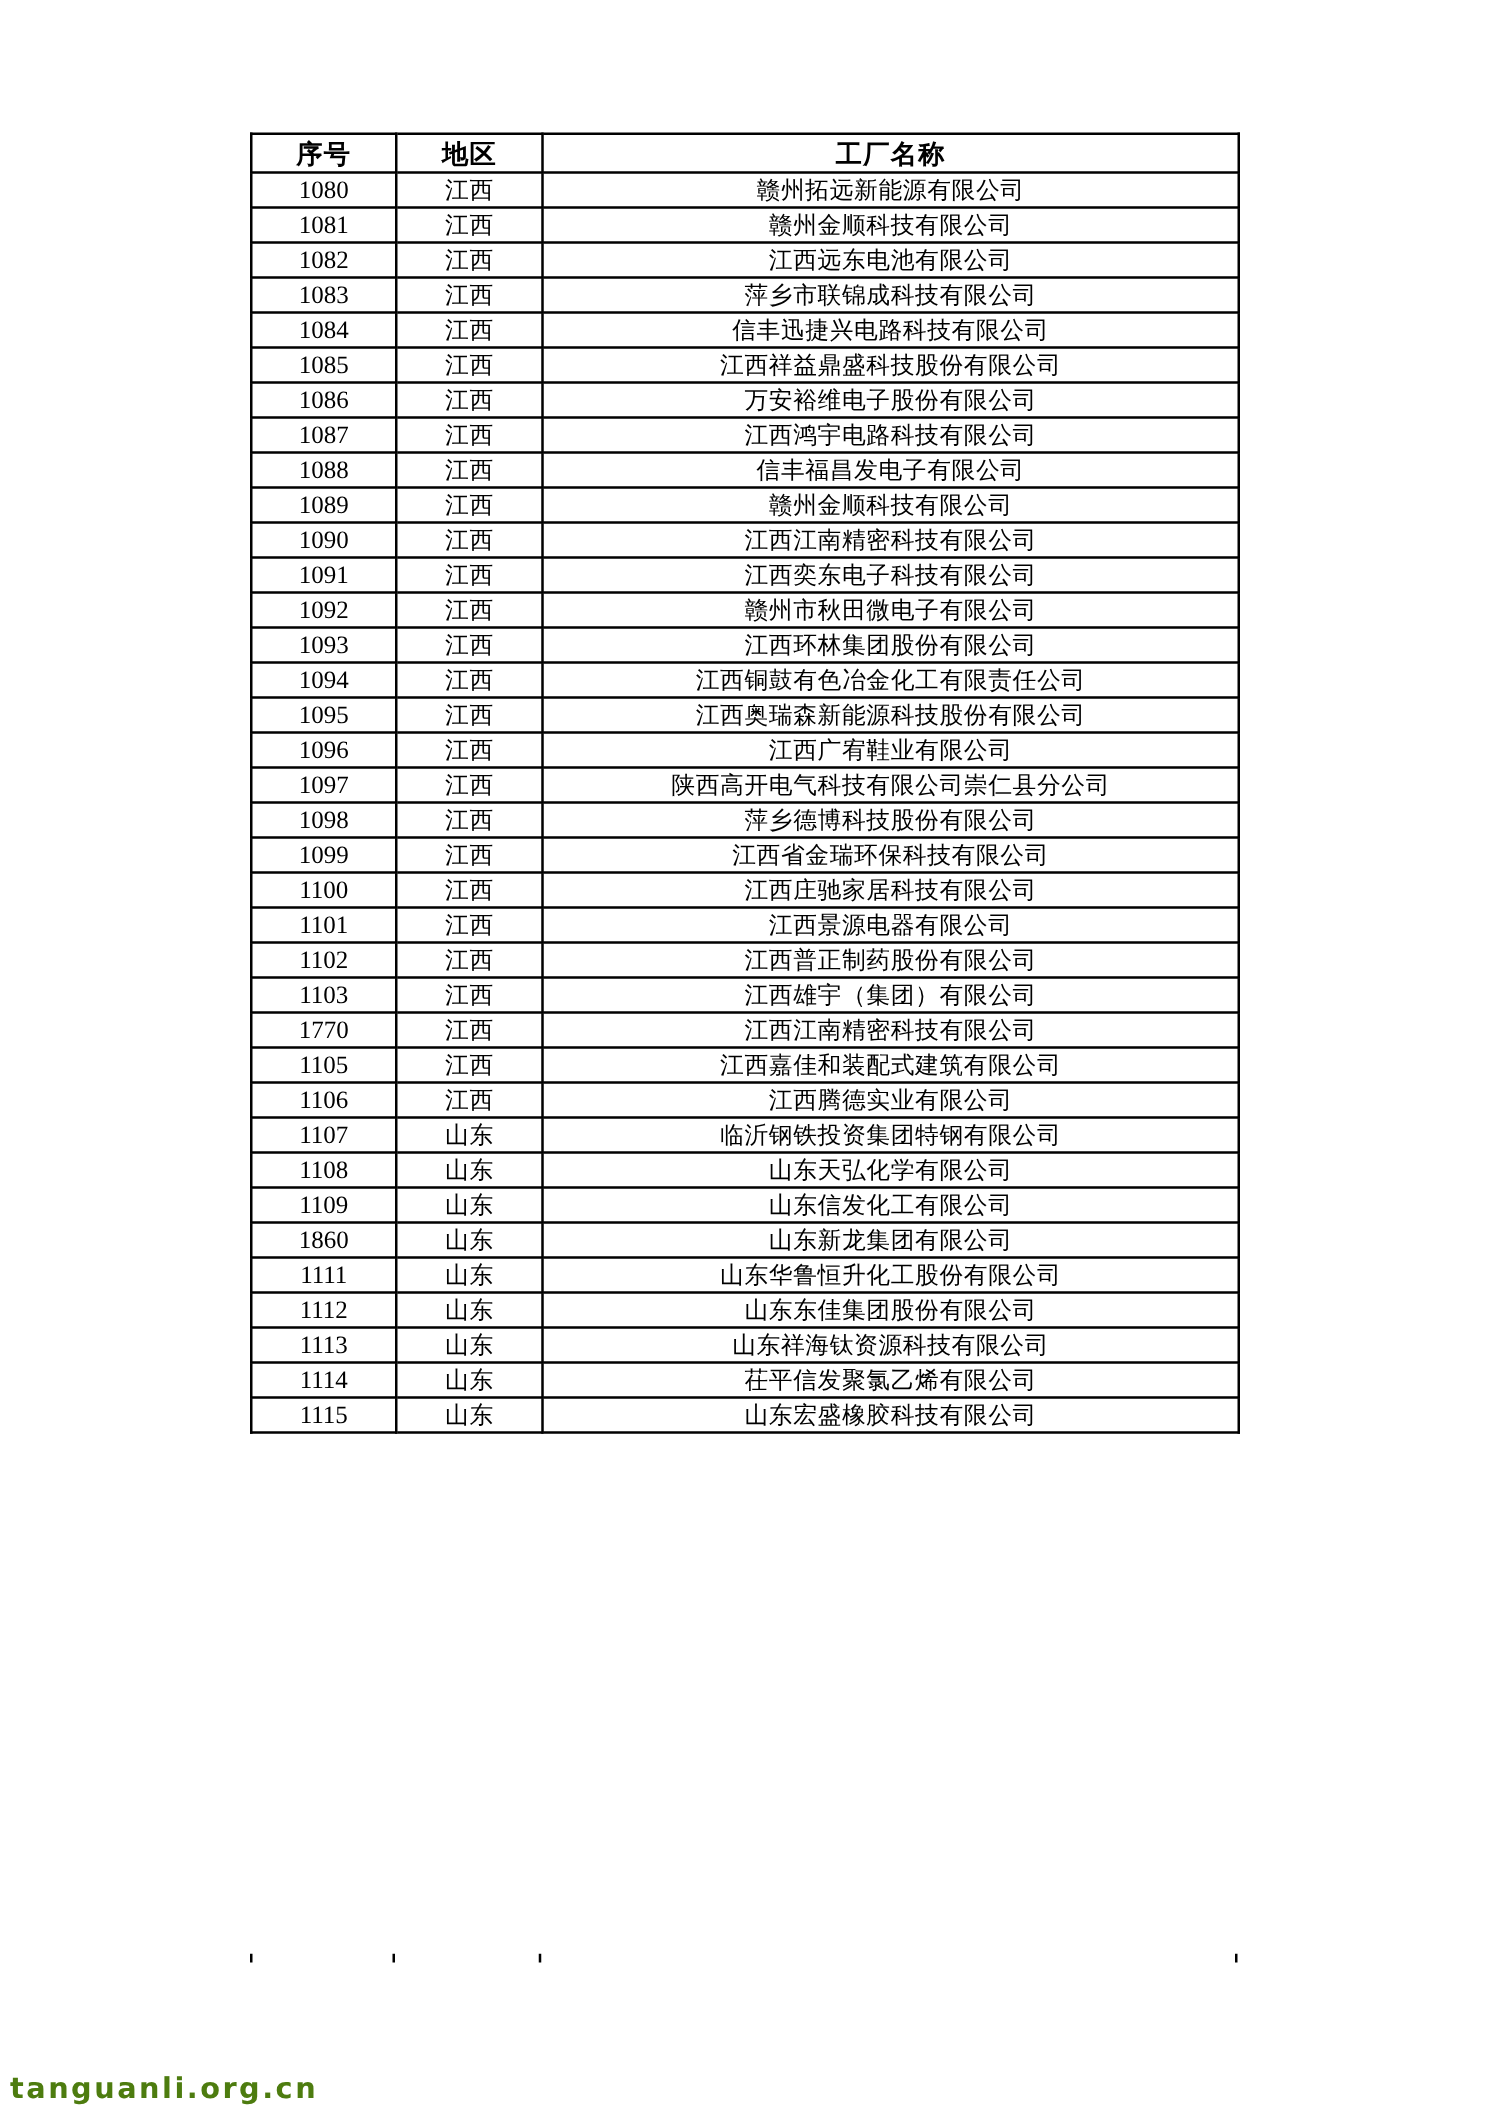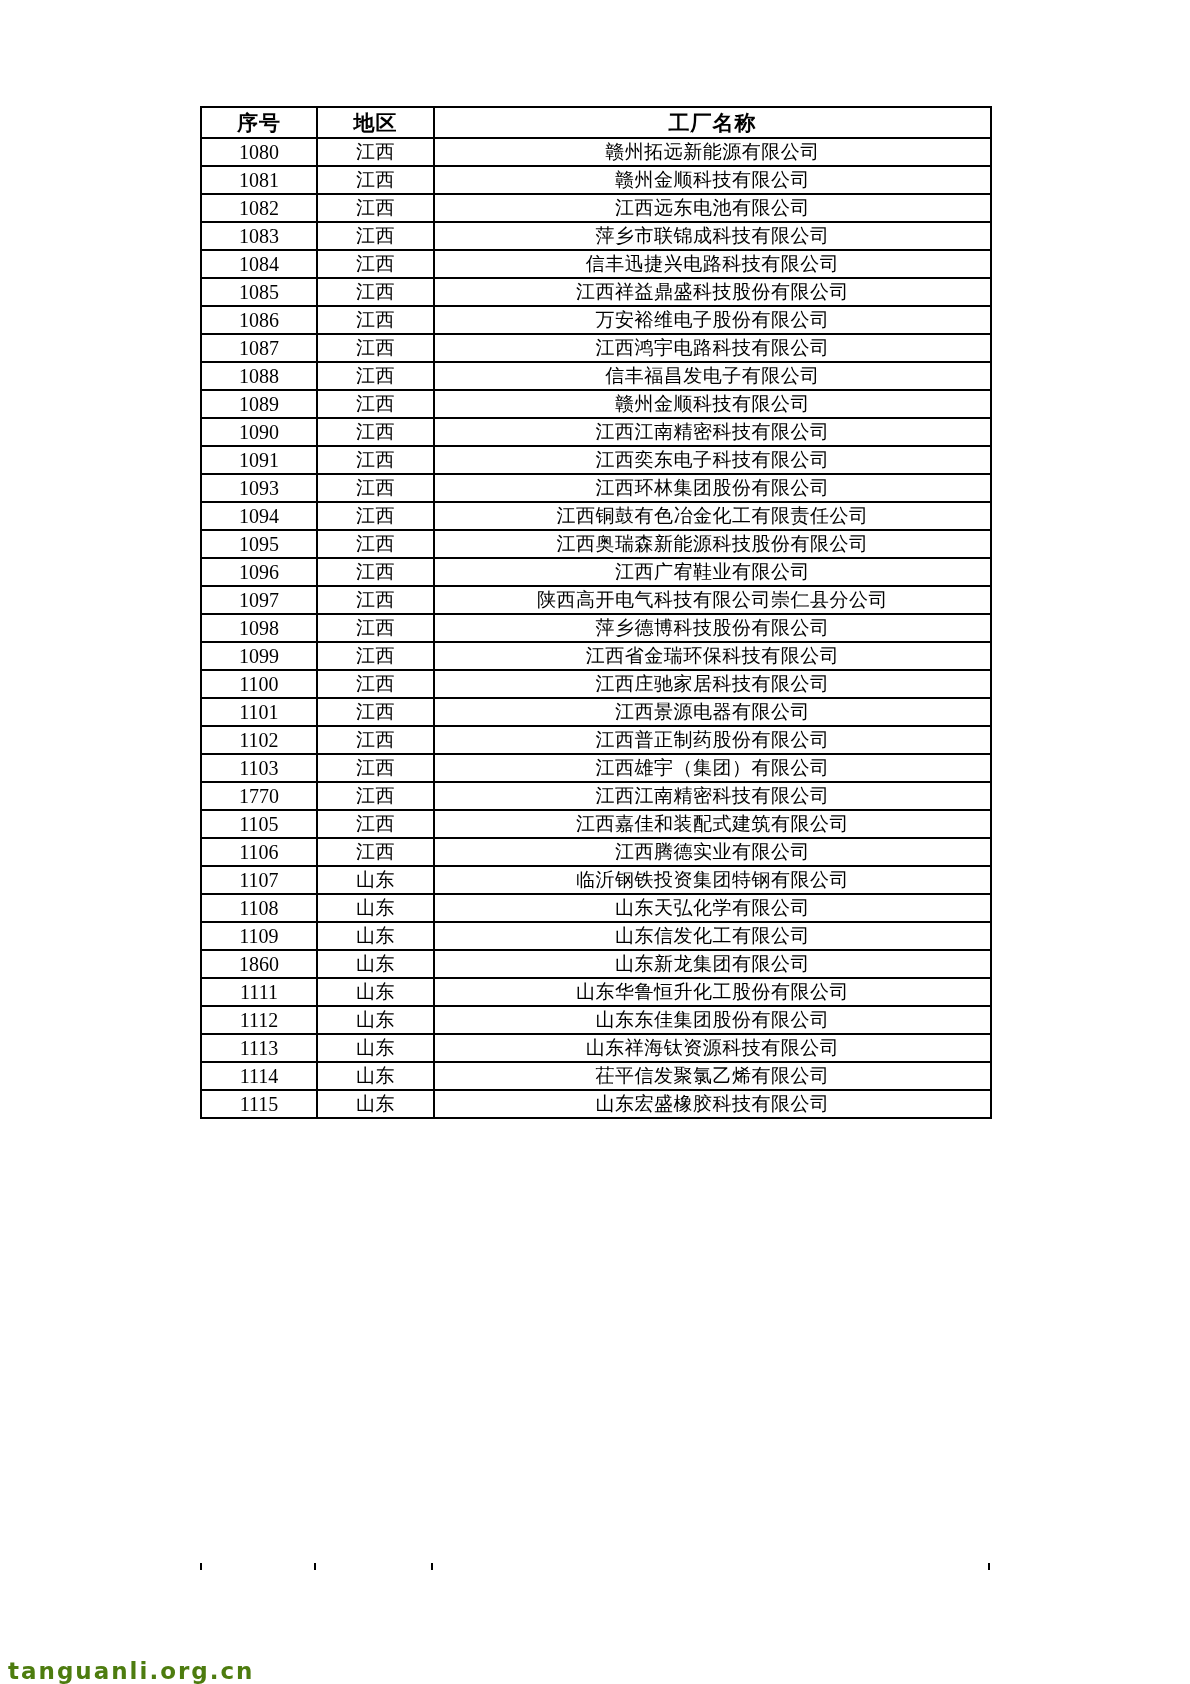--- a/index.html
+++ b/index.html
@@ -162,20 +162,25 @@
       <td>江西</td>
       <td>江西江南精密科技有限公司</td>
     </tr>
 
     <tr>
       <td class="num">1091</td>
       <td>江西</td>
       <td>江西奕东电子科技有限公司</td>
     </tr>
 
+    <tr>
+      <td class="num">1092</td>
+      <td>江西</td>
+      <td>赣州市秋田微电子有限公司</td>
+    </tr>
 
     <tr>
       <td class="num">1093</td>
       <td>江西</td>
       <td>江西环林集团股份有限公司</td>
     </tr>
 
     <tr>
       <td class="num">1094</td>
       <td>江西</td>

